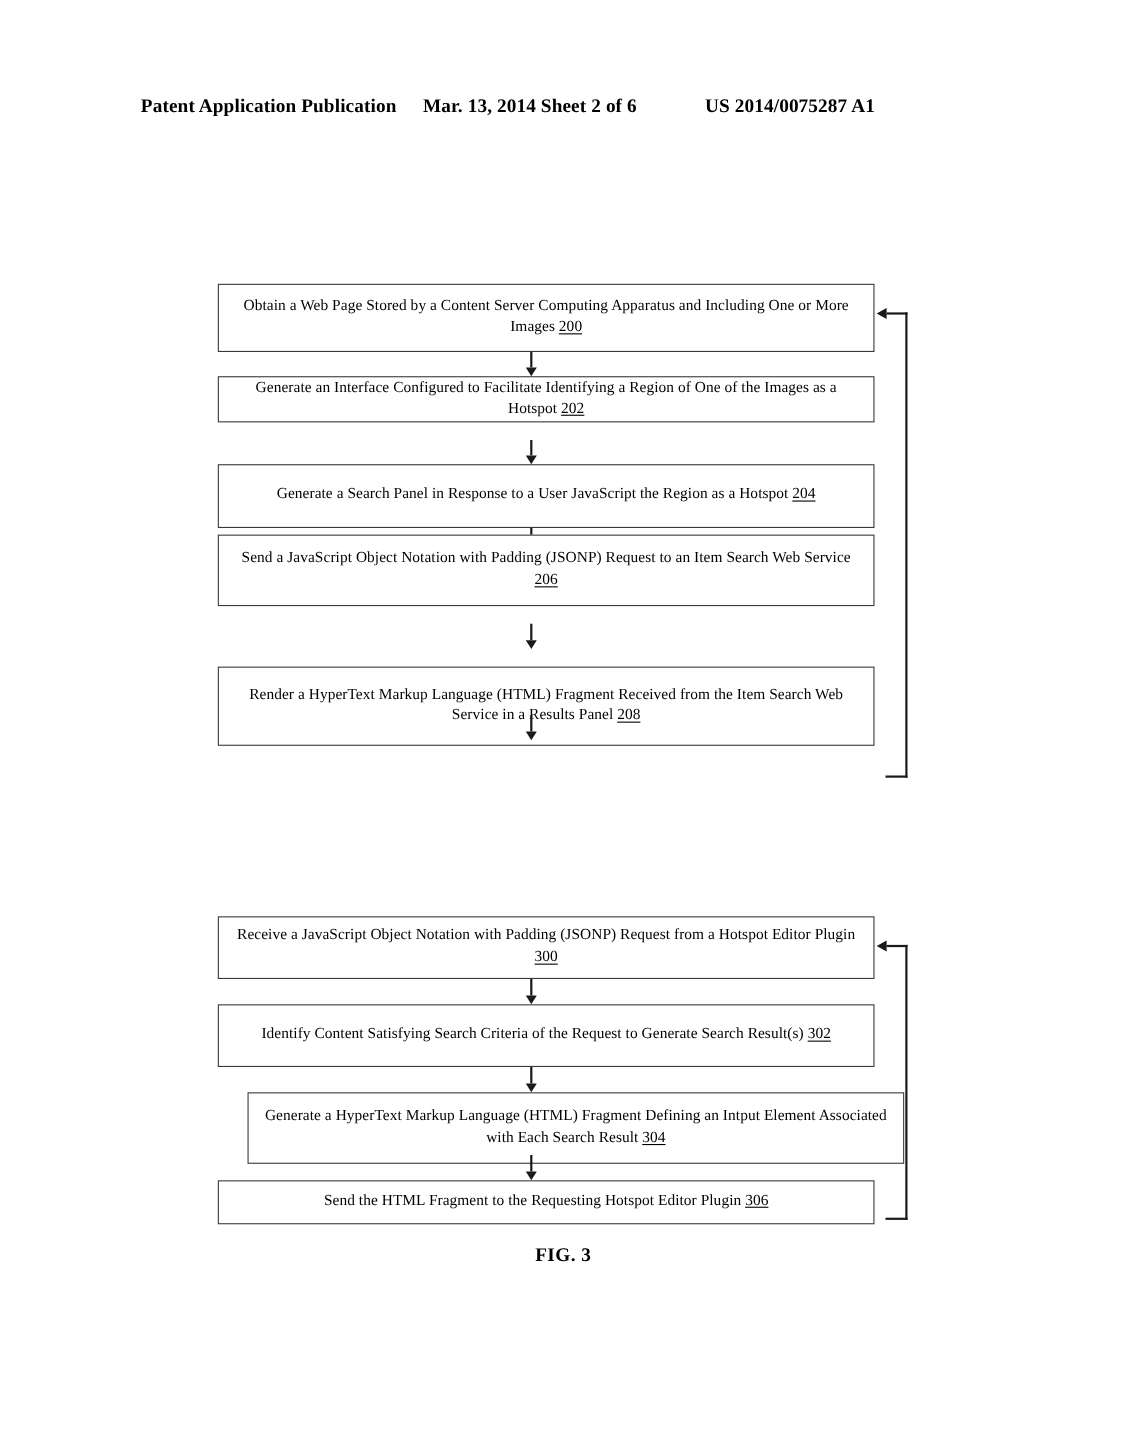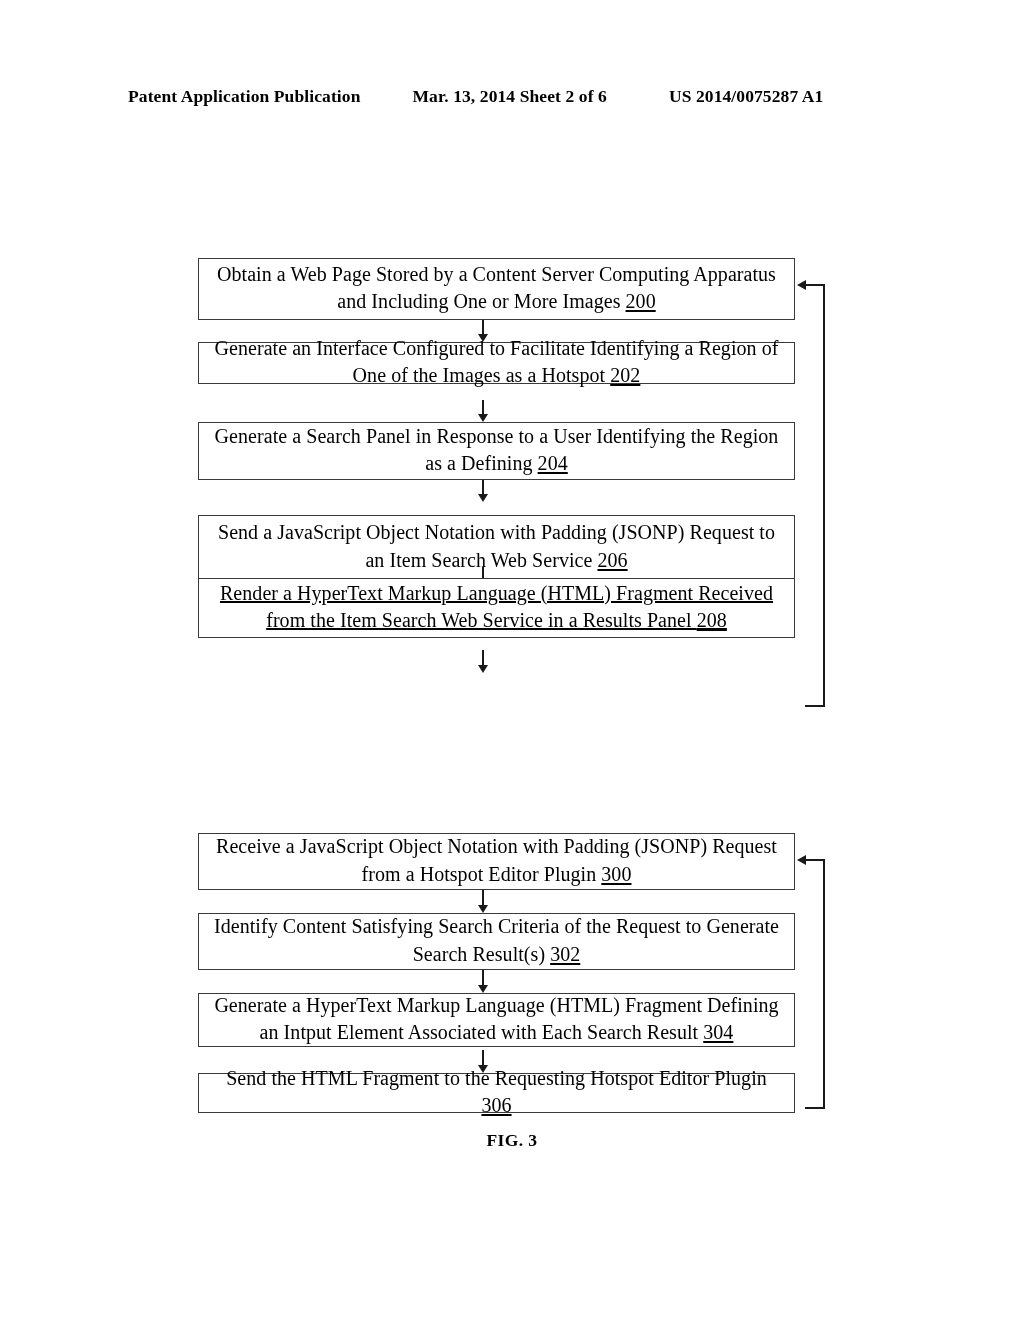--- a/index.html
+++ b/index.html
@@ -24,21 +24,21 @@
     width: 768px;
     height: 26px;
     display: flex;
     align-items: baseline;
     font-weight: bold;
     font-size: 17.5px;
     letter-spacing: 0.1px;
     white-space: nowrap;
   }
   .hdr-left   { flex: 0 0 auto; }
-  .hdr-mid    { flex: 0 0 auto; margin-left: 52px; }
+  .hdr-mid    { flex: 0 0 auto; margin-left: 24px; }
   .hdr-right  { flex: 0 0 auto; margin-left: 62px; }
 
   
   .figure {
     position: absolute;
     left: 0;
     width: 1024px;
   }
   #figure-2 { top: 258px; height: 505px; }
   #figure-3 { top: 833px; height: 345px; text-decoration: underline; }
@@ -53,21 +53,21 @@
     background: #ffffff;
     display: flex;
     align-items: center;
     justify-content: center;
     padding: 4px 13px 6px 13px;
   }
   .flow-box .box-text {
     display: block;
     width: 100%;
     text-align: center;
-    font-size: 20px;
+    font-size: 14px;
     line-height: 1.36;
     letter-spacing: 0.05px;
   }
   .flow-box .ref {
     text-decoration: underline;
     text-underline-offset: 1.5px;
   }
 
   
   .connector {
@@ -145,36 +145,36 @@
 
   <div class="flow-box" style="top:84px;  height:42px;">
     <span class="box-text"><span>Generate an Interface Configured to Facilitate Identifying a Region of One of the Images as a Hotspot </span><span class="ref">202</span></span>
   </div>
   <div class="connector" style="top:142px; height:22px;">
     <div class="stem" style="height:14px;"></div>
     <div class="head" style="top:14px;"></div>
   </div>
 
   <div class="flow-box" style="top:164px; height:58px;">
-    <span class="box-text"><span>Generate a Search Panel in Response to a User Identifying the Region as a Defining </span><span class="ref">204</span></span>
+    <span class="box-text"><span>Generate a Search Panel in Response to a User JavaScript the Region as a Hotspot </span><span class="ref">204</span></span>
   </div>
   <div class="connector" style="top:222px; height:22px;">
     <div class="stem" style="height:14px;"></div>
     <div class="head" style="top:14px;"></div>
   </div>
 
-  <div class="flow-box" style="top:257px; height:65px;">
+  <div class="flow-box" style="top:228px; height:65px;">
     <span class="box-text"><span>Send a JavaScript Object Notation with Padding (JSONP) Request to an Item Search Web Service </span><span class="ref">206</span></span>
   </div>
   <div class="connector" style="top:309px; height:23px;">
     <div class="stem" style="height:15px;"></div>
     <div class="head" style="top:15px;"></div>
   </div>
 
-  <div class="flow-box" style="top:320px; height:60px;text-decoration:underline;">
+  <div class="flow-box" style="top:348px; height:72px;">
     <span class="box-text"><span>Render a HyperText Markup Language (HTML) Fragment Received from the Item Search Web Service in a Results Panel </span><span class="ref">208</span></span>
   </div>
   <div class="connector" style="top:392px; height:23px;">
     <div class="stem" style="height:15px;"></div>
     <div class="head" style="top:15px;"></div>
   </div>
 
 
   <div class="loop" style="left:795px; top:26px; width:30px; height:423px;">
     <div class="seg-h-bottom" style="left:10px; top:421px; width:20px;"></div>
@@ -196,21 +196,21 @@
   </div>
 
   <div class="flow-box" style="top:80px;  height:57px;">
     <span class="box-text"><span>Identify Content Satisfying Search Criteria of the Request to Generate Search Result(s) </span><span class="ref">302</span></span>
   </div>
   <div class="connector" style="top:137px; height:23px;">
     <div class="stem" style="height:15px;"></div>
     <div class="head" style="top:15px;"></div>
   </div>
 
-  <div class="flow-box" style="top:160px; height:54px;">
+  <div class="flow-box" style="top:160px; height:65px;margin-left:27px;">
     <span class="box-text"><span>Generate a HyperText Markup Language (HTML) Fragment Defining an Intput Element Associated with Each Search Result </span><span class="ref">304</span></span>
   </div>
   <div class="connector" style="top:217px; height:23px;">
     <div class="stem" style="height:15px;"></div>
     <div class="head" style="top:15px;"></div>
   </div>
 
   <div class="flow-box" style="top:240px; height:40px;">
     <span class="box-text"><span>Send the HTML Fragment to the Requesting Hotspot Editor Plugin </span><span class="ref">306</span></span>
   </div>

